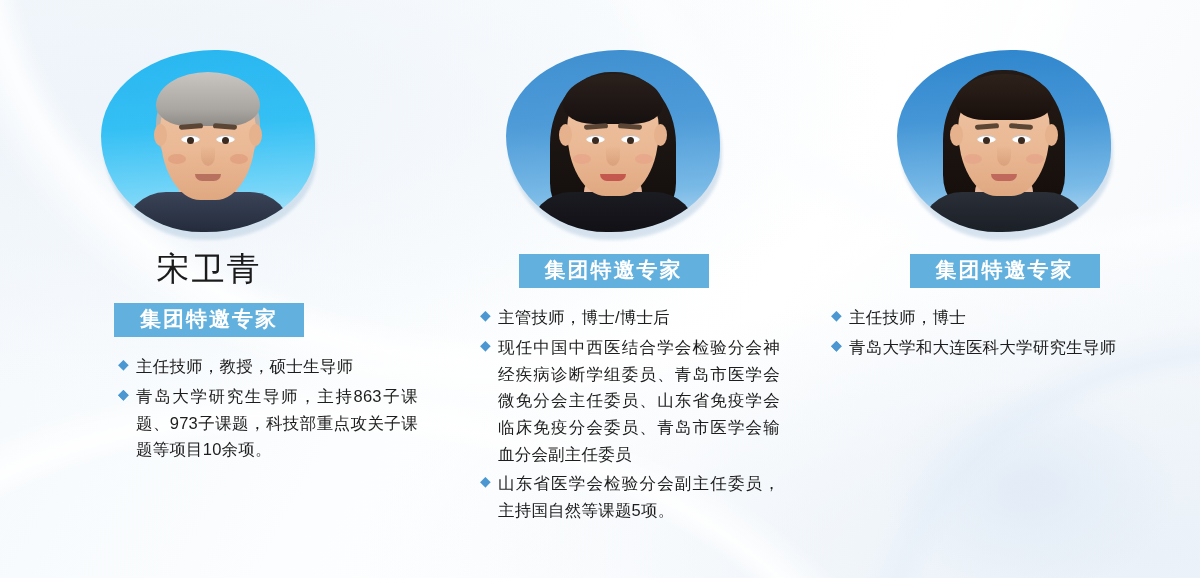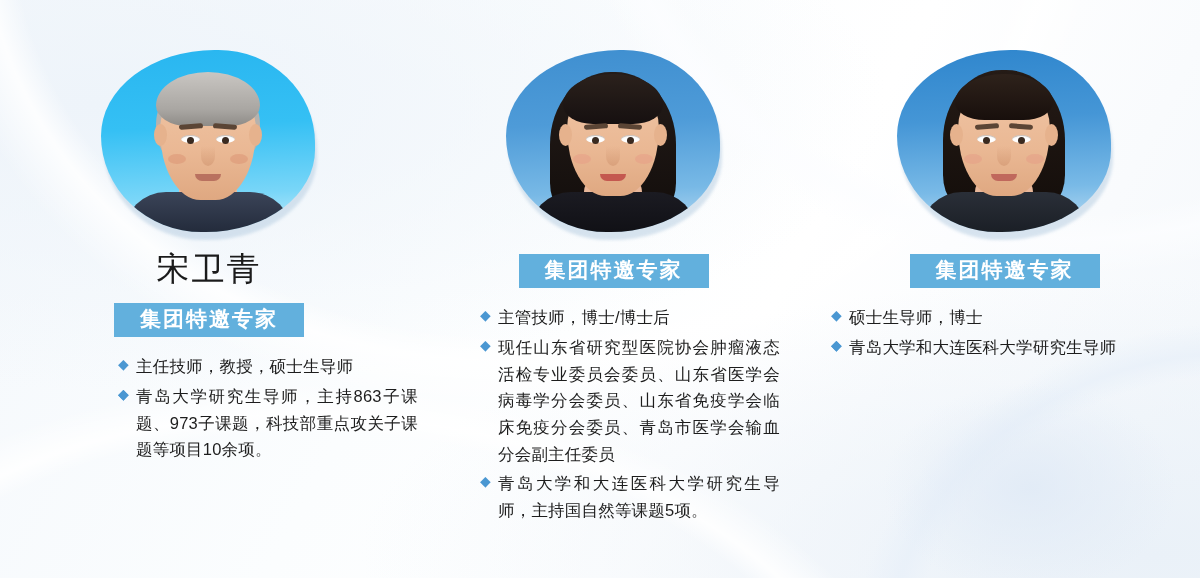--- a/index.html
+++ b/index.html
@@ -335,25 +335,25 @@
 
       <div class="badge">集团特邀专家</div>
 
       <div class="bio">
         <div class="bullet-row">
           <span class="bullet-mark">◆</span>
           <span>主管技师，博士/博士后</span>
         </div>
         <div class="bullet-row">
           <span class="bullet-mark">◆</span>
-          <span>现任山东省研究型医院协会肿瘤液态活检专业委员会委员、山东省医学会病毒学分会委员、山东省免疫学会临床免疫分会委员、青岛市医学会输血分会副主任委员</span>
-        </div>
-        <div class="bullet-row">
-          <span class="bullet-mark">◆</span>
-          <span>青岛大学和大连医科大学研究生导师，主持国自然等课题5项。</span>
+          <span>现任中国中西医结合学会检验分会神经疾病诊断学组委员、青岛市医学会微免分会主任委员、山东省免疫学会临床免疫分会委员、青岛市医学会输血分会副主任委员</span>
+        </div>
+        <div class="bullet-row">
+          <span class="bullet-mark">◆</span>
+          <span>山东省医学会检验分会副主任委员，主持国自然等课题5项。</span>
         </div>
       </div>
     </div>
 
     <div class="person">
       <div class="portrait-wrap">
         <div class="portrait-shadow"></div>
         <div class="portrait p3">
           <div class="face">
             <div class="hair-back"></div>
@@ -375,21 +375,21 @@
             <div class="mouth"></div>
           </div>
         </div>
       </div>
 
       <div class="badge">集团特邀专家</div>
 
       <div class="bio">
         <div class="bullet-row">
           <span class="bullet-mark">◆</span>
-          <span>硕士生导师，博士</span>
+          <span>主任技师，博士</span>
         </div>
         <div class="bullet-row">
           <span class="bullet-mark">◆</span>
         </div>
         <div class="bullet-row">
           <span class="bullet-mark">◆</span>
           <span>青岛大学和大连医科大学研究生导师</span>
         </div>
       </div>
     </div>

